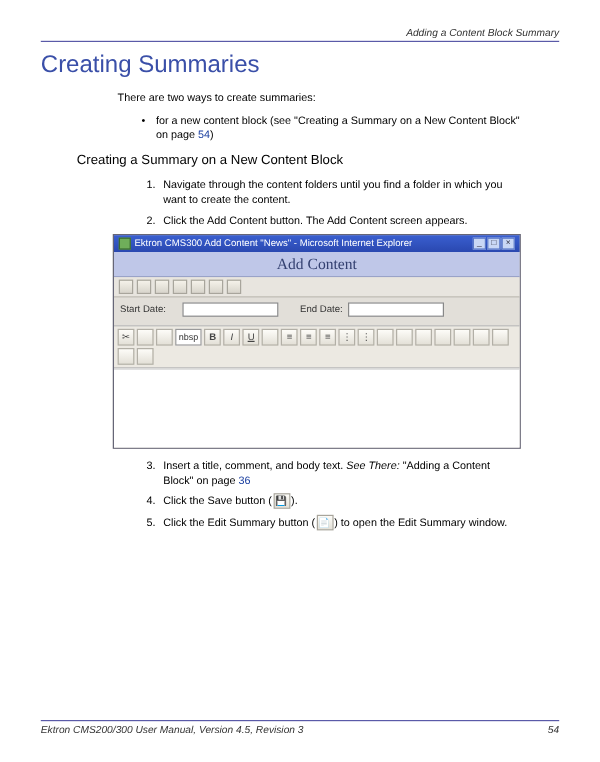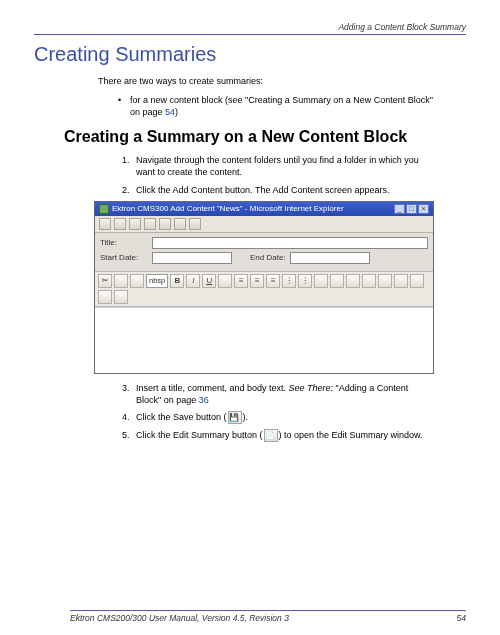--- a/index.html
+++ b/index.html
@@ -51,22 +51,22 @@
       line-height: 1.35;
     }
     ul.bullets li::before {
       content: "•";
       position: absolute;
       left: 0;
       top: 0;
     }
     .pgref { color: #1a3fa0; }
     h2.section {
-      font-size: 16px;
-      font-weight: bold;
+      font-size: 11px;
+      font-weight: normal;
       margin-left: 30px;
       margin-bottom: 8px;
     }
     ol.steps {
       list-style: decimal;
       margin-left: 98px;
       margin-right: 30px;
     }
     ol.steps li {
       font-size: 9px;
@@ -203,21 +203,21 @@
       border: 1px solid #a8a59c;
       vertical-align: middle;
       font-size: 8px;
       line-height: 11px;
       text-align: center;
       color: #445;
       margin: 0 1px;
     }
     .footer {
       position: absolute;
-      left: 34px; right: 34px; bottom: 12px; margin-left: 36px;
+      left: 34px; right: 34px; bottom: 22px;
     }
     .bottom-rule {
       border: none;
       border-top: 1.5px solid #5a5aa8;
       margin-bottom: 2px;
     }
     .footer-row {
       display: flex;
       font-style: italic;
       font-size: 8.5px;
@@ -252,34 +252,31 @@
   <div class="screenshot">
     <div class="ss-titlebar">
       <span style="width:10px;height:10px;background:#6fae5a;border:1px solid #3a6a30;"></span>
       <span>Ektron CMS300 Add Content "News" - Microsoft Internet Explorer</span>
       <div class="winctrls">
         <span>_</span>
         <span>□</span>
         <span>×</span>
       </div>
     </div>
+    <div class="ss-addcontent">Add Content</div>
     <div class="ss-iconrow">
       <span class="ico"></span>
       <span class="ico"></span>
       <span class="ico"></span>
       <span class="ico"></span>
       <span class="ico"></span>
       <span class="ico"></span>
       <span class="ico"></span>
     </div>
     <div class="ss-form">
-      <div class="row">
-        <span class="lbl">Title:</span>
-        <span class="inp"></span>
-      </div>
       <div class="row">
         <span class="lbl">Start Date:</span>
         <span class="inp" style="flex:0 0 80px"></span>
         <span style="width:10px;"></span>
         <span>End Date:</span>
         <span class="inp" style="flex:0 0 80px"></span>
       </div>
     </div>
     <div class="ss-editor-toolbar">
       <span class="btn">✂</span>

